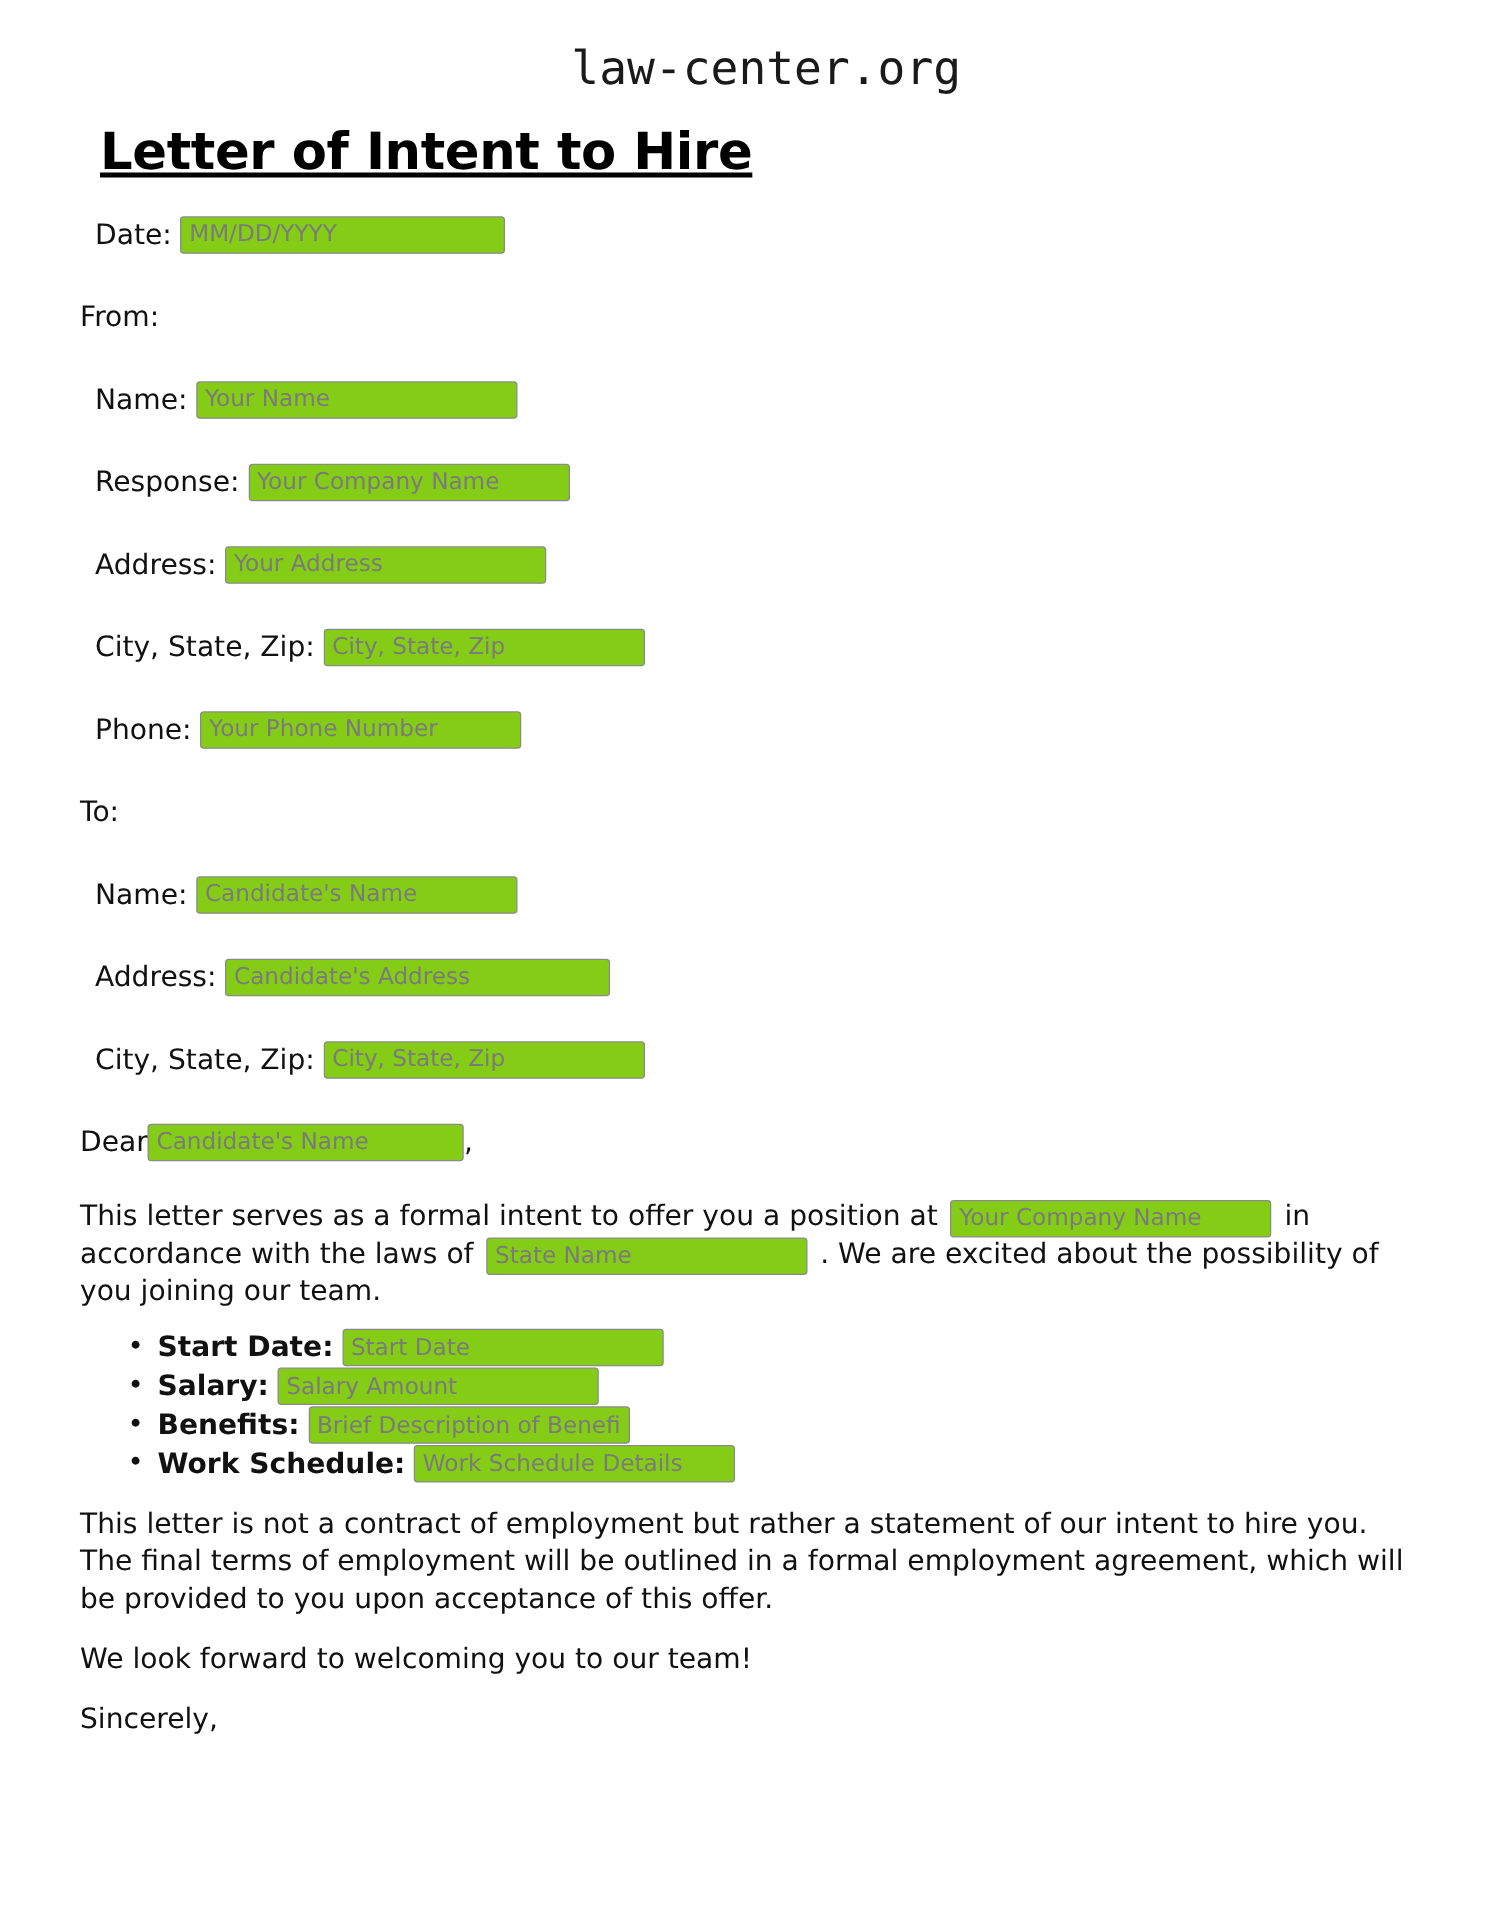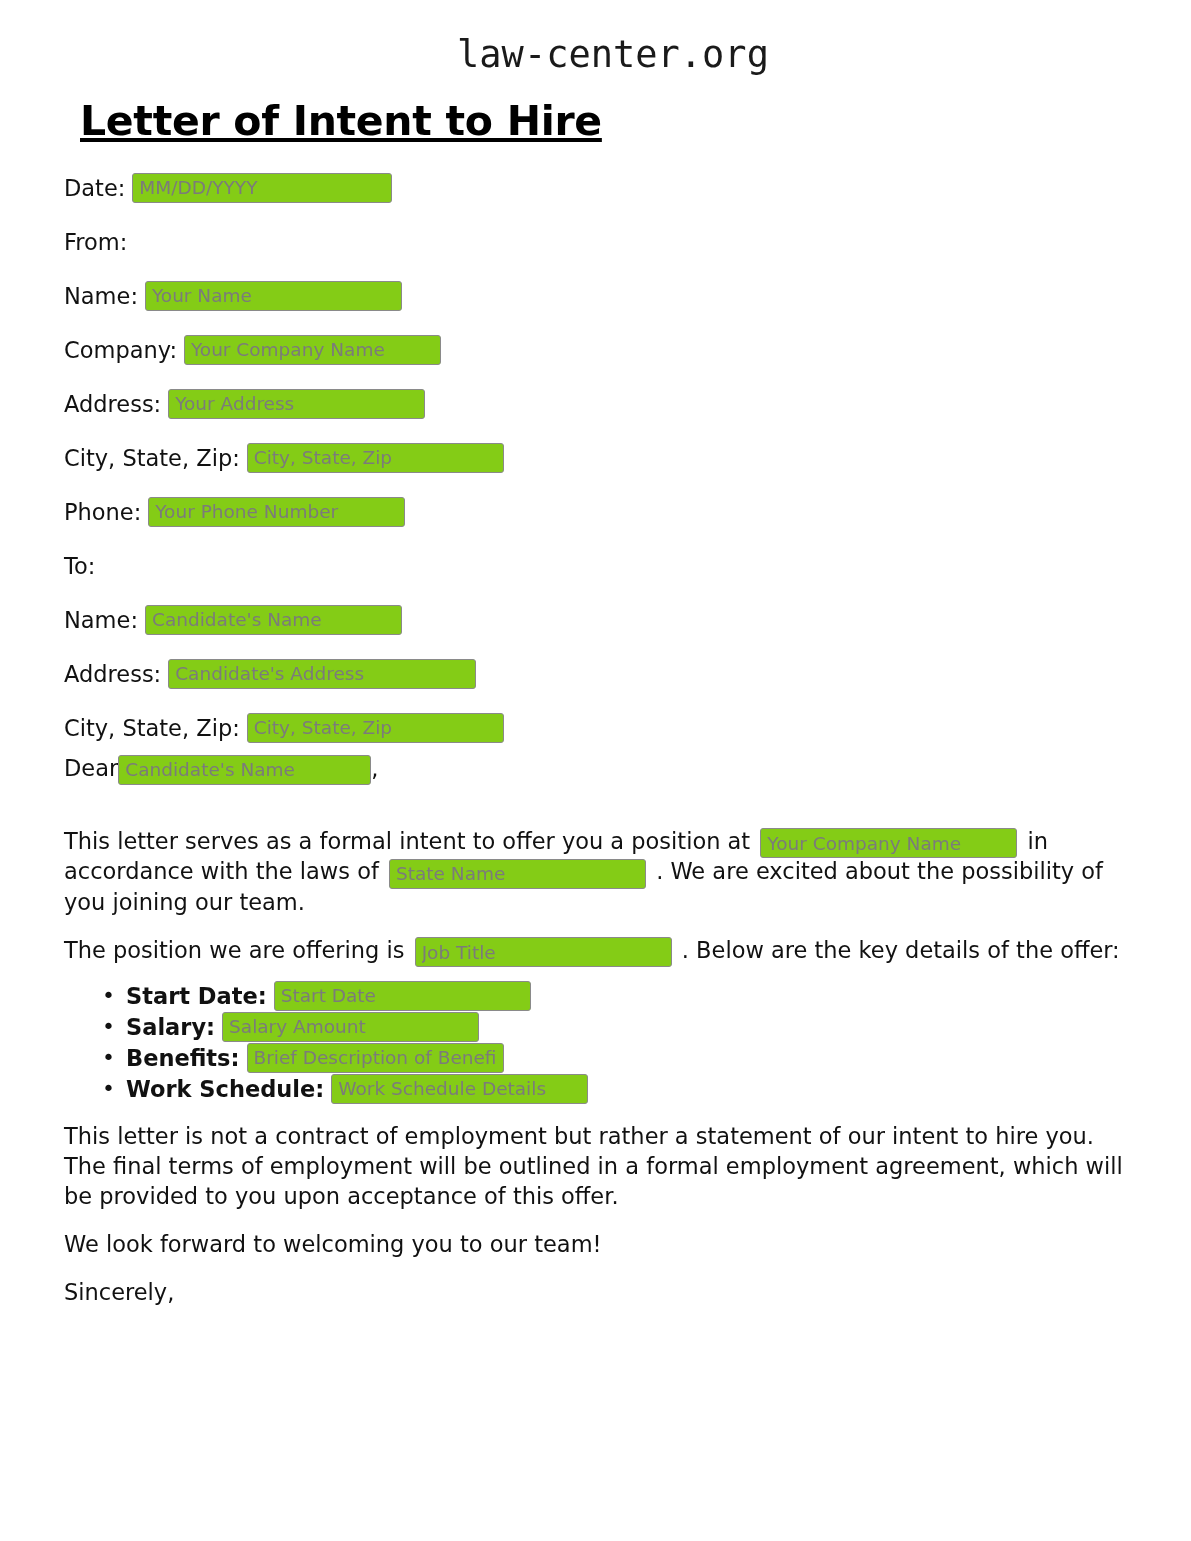--- a/index.html
+++ b/index.html
@@ -42,21 +42,21 @@
     padding: 6px 0 0 64px;
     line-height: 1.15;
     letter-spacing: -0.3px;
     text-decoration: underline;
   }
   .content {
     padding: 0 64px 0 64px;
     max-width: 1063px;
   }
   .field-row {
-    margin: 0;
+    margin: 12px;
     padding: 0;
     font-size: 22.5px;
     line-height: 1.0;
     color: #111111;
     height: 54px;
     display: flex;
     align-items: center;
     white-space: nowrap;
   }
   .field-row .lbl {
@@ -121,20 +121,21 @@
   p.para .inp {
     margin: 0 3px;
     position: relative;
     top: 1px;
   }
   .dear-row {
     font-size: 22.5px;
     color: #111111;
     height: 54px;
     display: flex;
+    align-items: center;
     white-space: nowrap;
   }
   ul.details {
     margin: 14px 0 0 0;
     padding: 0 0 0 62px;
     list-style: none;
   }
   ul.details li {
     font-size: 22.5px;
     color: #111111;
@@ -175,21 +176,21 @@
     </div>
 
     <div class="section-label">From:</div>
 
     <div class="field-row">
       <span class="lbl">Name:</span>
       <input class="inp w-name" type="text" placeholder="Your Name" style="">
     </div>
 
     <div class="field-row">
-      <span class="lbl">Company:</span>
+      <span class="lbl">Response:</span>
       <input class="inp w-company" type="text" placeholder="Your Company Name" style="">
     </div>
 
     <div class="field-row">
       <span class="lbl">Address:</span>
       <input class="inp w-address" type="text" placeholder="Your Address" style="">
     </div>
 
     <div class="field-row">
       <span class="lbl">City, State, Zip:</span>
@@ -226,25 +227,20 @@
     </div>
 
     <p class="para">
       <span>This letter serves as a formal intent to offer you a position at</span>
       <input class="inp w-inline-co" type="text" placeholder="Your Company Name" style="">
       <span>in accordance with the laws of</span>
       <input class="inp w-state" type="text" placeholder="State Name" style="">
       <span>. We are excited about the possibility of you joining our team.</span>
     </p>
 
-    <p class="para">
-      <span>The position we are offering is</span>
-      <input class="inp w-job" type="text" placeholder="Job Title" style="">
-      <span>. Below are the key details of the offer:</span>
-    </p>
 
     <ul class="details">
       <li>
         <b>Start Date:</b>
         <input class="inp w-start" type="text" placeholder="Start Date" style="">
       </li>
       <li>
         <b>Salary:</b>
         <input class="inp w-salary" type="text" placeholder="Salary Amount" style="">
       </li>

